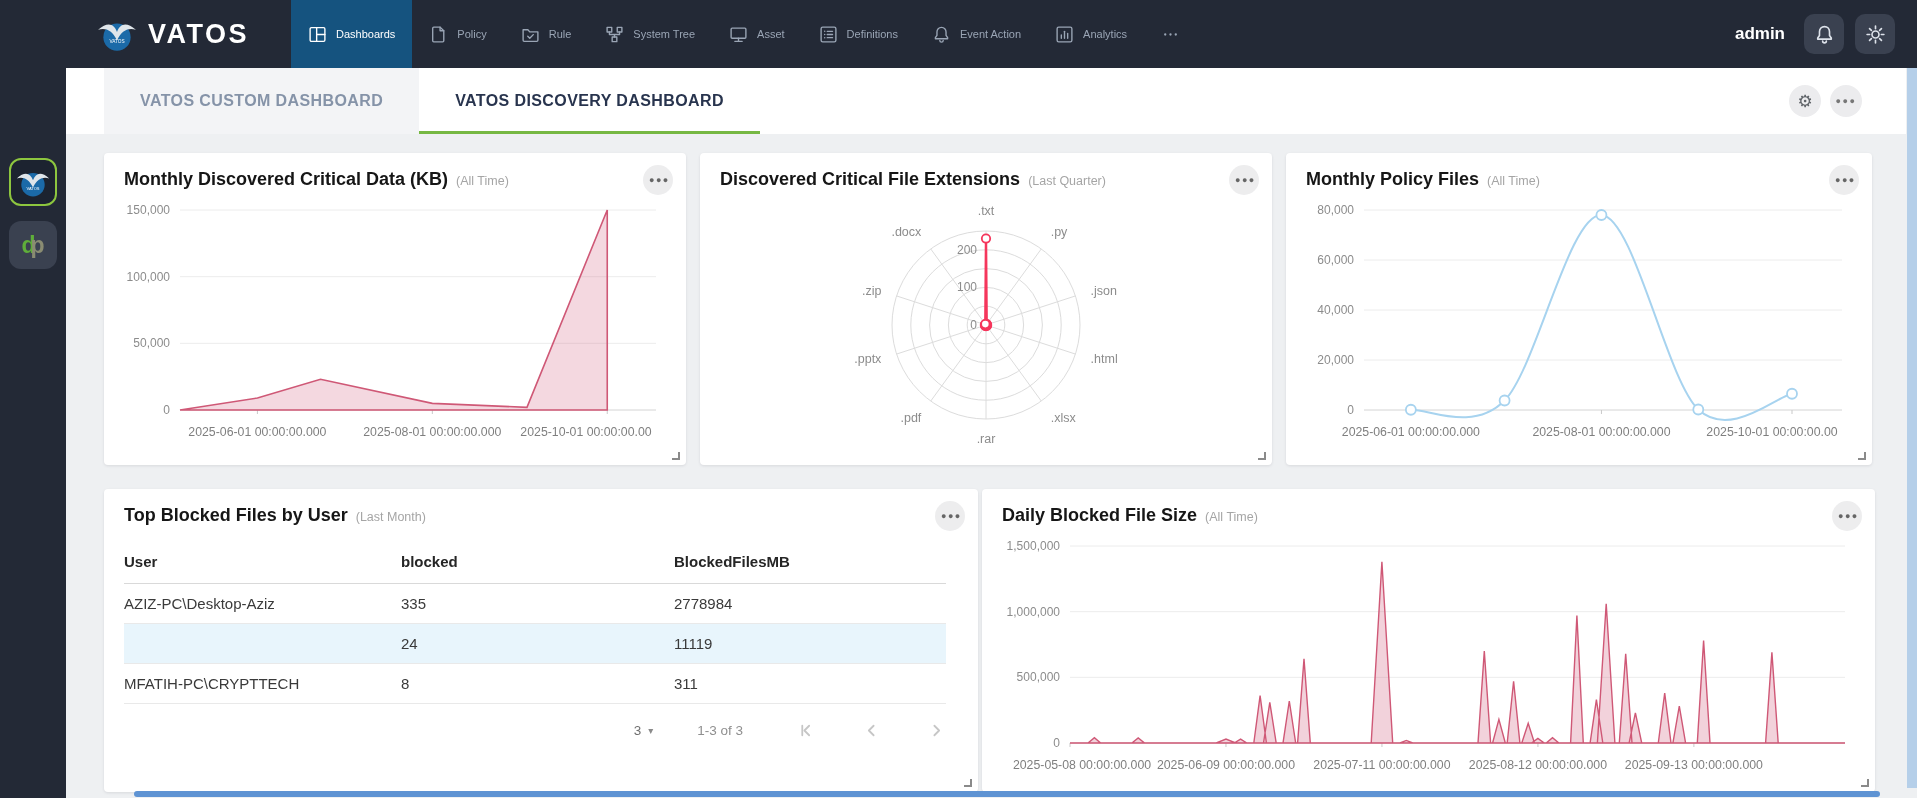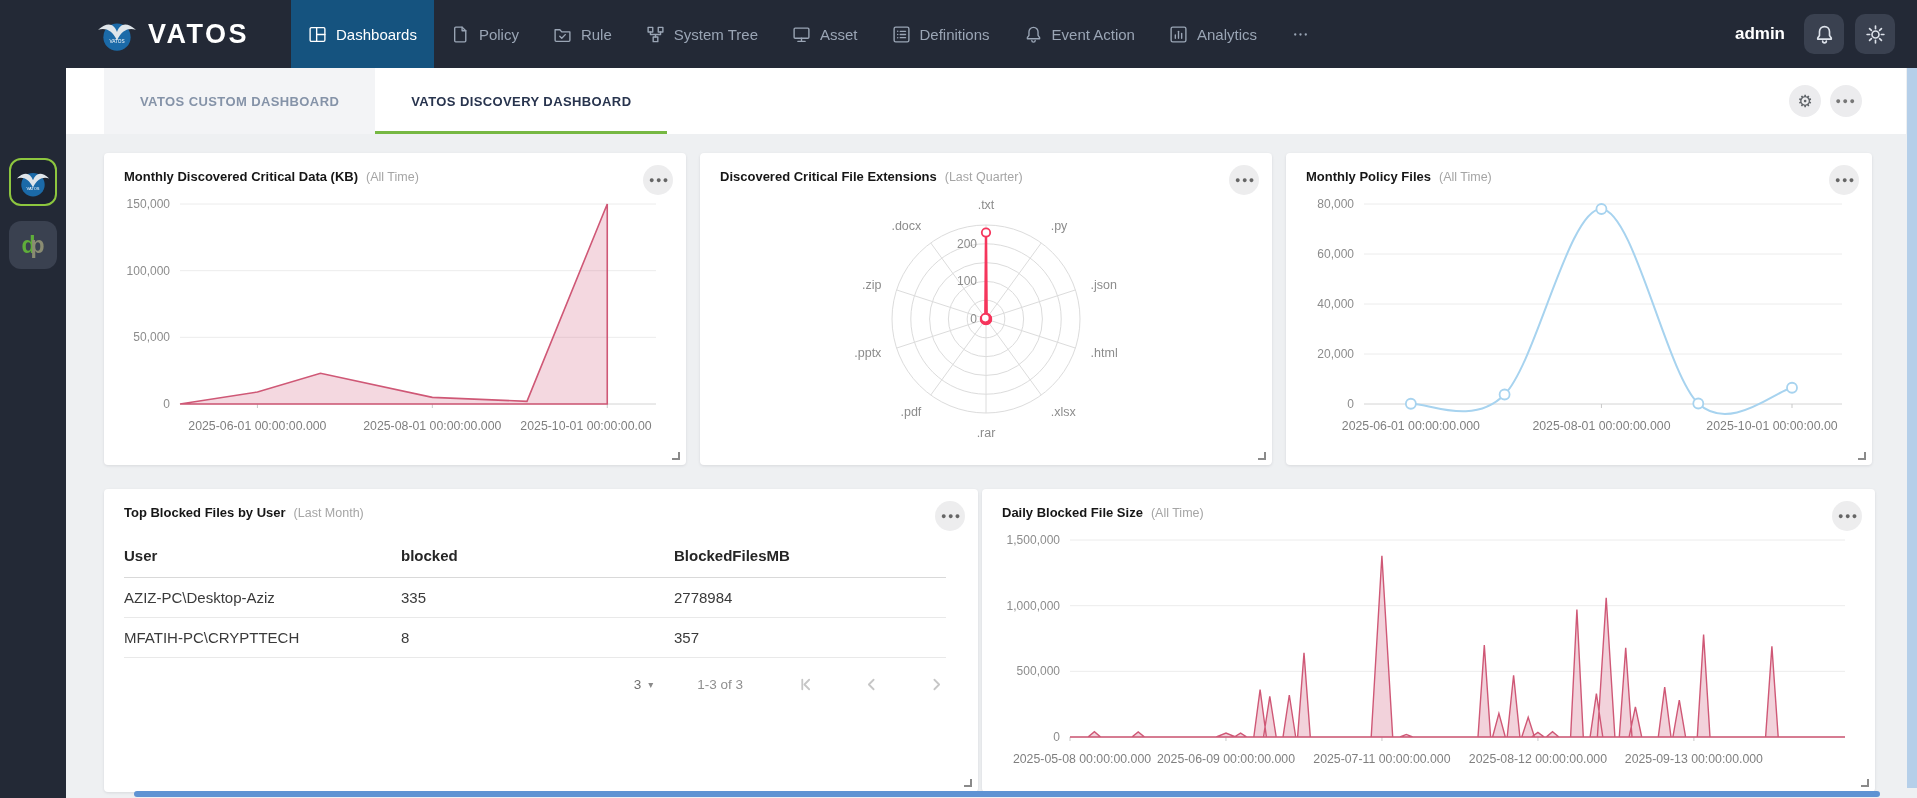--- a/index.html
+++ b/index.html
@@ -9,21 +9,21 @@
     background:#eef0f2; font-family:"Liberation Sans", sans-serif;
   }
   
   .navbar { position:absolute; top:0; left:0; width:1917px; height:68px;
     background:#232936; display:flex; align-items:stretch; z-index:5; }
   .brand { display:flex; align-items:center; gap:10px; padding:0 42px 0 96px; cursor:pointer; }
   .brand-logo svg { width:42px; height:42px; display:block; }
   .brand-text { color:#fff; font-size:27px; font-weight:bold; letter-spacing:2.5px; }
   .nav-items { display:flex; align-items:stretch; }
   .nav-item { display:flex; align-items:center; gap:9px; padding:0 17px;
-    color:#9aa5b5; font-size:15px; cursor:pointer; white-space:nowrap; }
+    color:#9aa5b5; font-size:11px; cursor:pointer; white-space:nowrap; }
   .nav-item.active { background:#15537f; color:#fff; }
   .nav-item .nicon { width:19px; height:19px; stroke:currentColor; fill:none;
     stroke-width:1.3; stroke-linecap:round; stroke-linejoin:round; }
   .nav-right { margin-left:auto; display:flex; align-items:center; gap:11px; padding-right:22px; }
   .admin { color:#fff; font-size:17px; font-weight:600; margin-right:8px; cursor:pointer; }
   .icon-btn { width:40px; height:40px; border-radius:10px; background:#3a4150; border:none;
     display:flex; align-items:center; justify-content:center; color:#dde2ea; cursor:pointer; padding:0; }
   .icon-btn svg { width:21px; height:21px; stroke:currentColor; fill:none; stroke-width:1.4;
     stroke-linecap:round; stroke-linejoin:round; }
   
@@ -32,34 +32,34 @@
   .rail-btn { width:48px; height:48px; border-radius:12px; background:#1c2330;
     display:flex; align-items:center; justify-content:center; cursor:pointer; }
   .rail-btn svg { width:36px; height:36px; }
   .rail-btn.active { border:2px solid #8dc63f; }
   .rail-btn.dp { background:#3a4150; font-weight:bold; font-size:23px; }
   .dp-d { color:#5fae3a; } .dp-p { color:#8a8c72; margin-left:-5px; }
   
   .tabbar { position:absolute; top:68px; left:66px; width:1840px; height:66px; background:#fff;
     display:flex; align-items:stretch; padding-left:38px; }
   .tab { display:flex; align-items:center; justify-content:center; padding:0 36px;
-    font-size:13px; font-weight:bold; letter-spacing:.4px; color:#8593a8;
+    font-size:16px; font-weight:bold; letter-spacing:.4px; color:#8593a8;
     background:#f3f4f6; cursor:pointer; position:relative; white-space:nowrap; }
   .tab.active { background:#fff; color:#28344e; }
   .tab-underline { position:absolute; left:0; right:0; bottom:0; height:3px; background:#76b843; }
   .tabbar-actions { margin-left:auto; display:flex; align-items:center; gap:9px; padding-right:44px; }
   .round-btn { width:32px; height:32px; border-radius:50%; background:#ececee; border:none;
     color:#5f6368; cursor:pointer; display:flex; align-items:center; justify-content:center; }
   .round-btn.gear { font-size:17px; }
   .round-btn.dots { font-size:9px; letter-spacing:1.5px; font-weight:bold; color:#777; }
   
   .card { position:absolute; background:#fff; border-radius:4px;
     box-shadow:0 1px 3px rgba(20,20,40,.10); padding:16px 20px; }
   .card-head { display:flex; align-items:baseline; gap:8px; }
-  .card-head h3 { margin:0; font-size:13px; color:#161616; font-weight:bold; }
+  .card-head h3 { margin:0; font-size:18px; color:#161616; font-weight:bold; }
   .period { font-size:12.5px; color:#a5a5a5; }
   .card-more { position:absolute; top:12px; right:13px; width:30px; height:30px; border-radius:50%;
     background:#ededee; border:none; color:#666; font-size:9px; letter-spacing:1.5px;
     font-weight:bold; cursor:pointer; }
   .resize-handle { position:absolute; right:6px; bottom:5px; width:8px; height:8px;
     border-right:2px solid #8a8a8a; border-bottom:2px solid #8a8a8a; cursor:nwse-resize; }
   .chart-wrap { margin-top:8px; }
   svg text { font-family:"Liberation Sans", sans-serif; }
   .tick { font-size:12px; fill:#8c8c8c; }
   .xtick { font-size:12.3px; fill:#7f7f7f; }
@@ -337,24 +337,29 @@
           <th>blocked</th>
           <th>BlockedFilesMB</th>
         </tr>
       </thead>
     <tbody id="tbl-body">
         <tr>
           <td>AZIZ-PC\Desktop-Aziz</td>
           <td>335</td>
           <td>2778984</td>
         </tr>
+        <tr class="hl">
+          <td></td>
+          <td>24</td>
+          <td>11119</td>
+        </tr>
         <tr>
           <td>MFATIH-PC\CRYPTTECH</td>
           <td>8</td>
-          <td>357</td>
+          <td>311</td>
         </tr>
       </tbody>
   </table>
   <div class="pagination">
     <span class="psize">
       <span>3</span>
       <span class="caret">▾</span>
     </span>
     <span class="prange">1-3 of 3</span>
     <button class="pbtn first">

